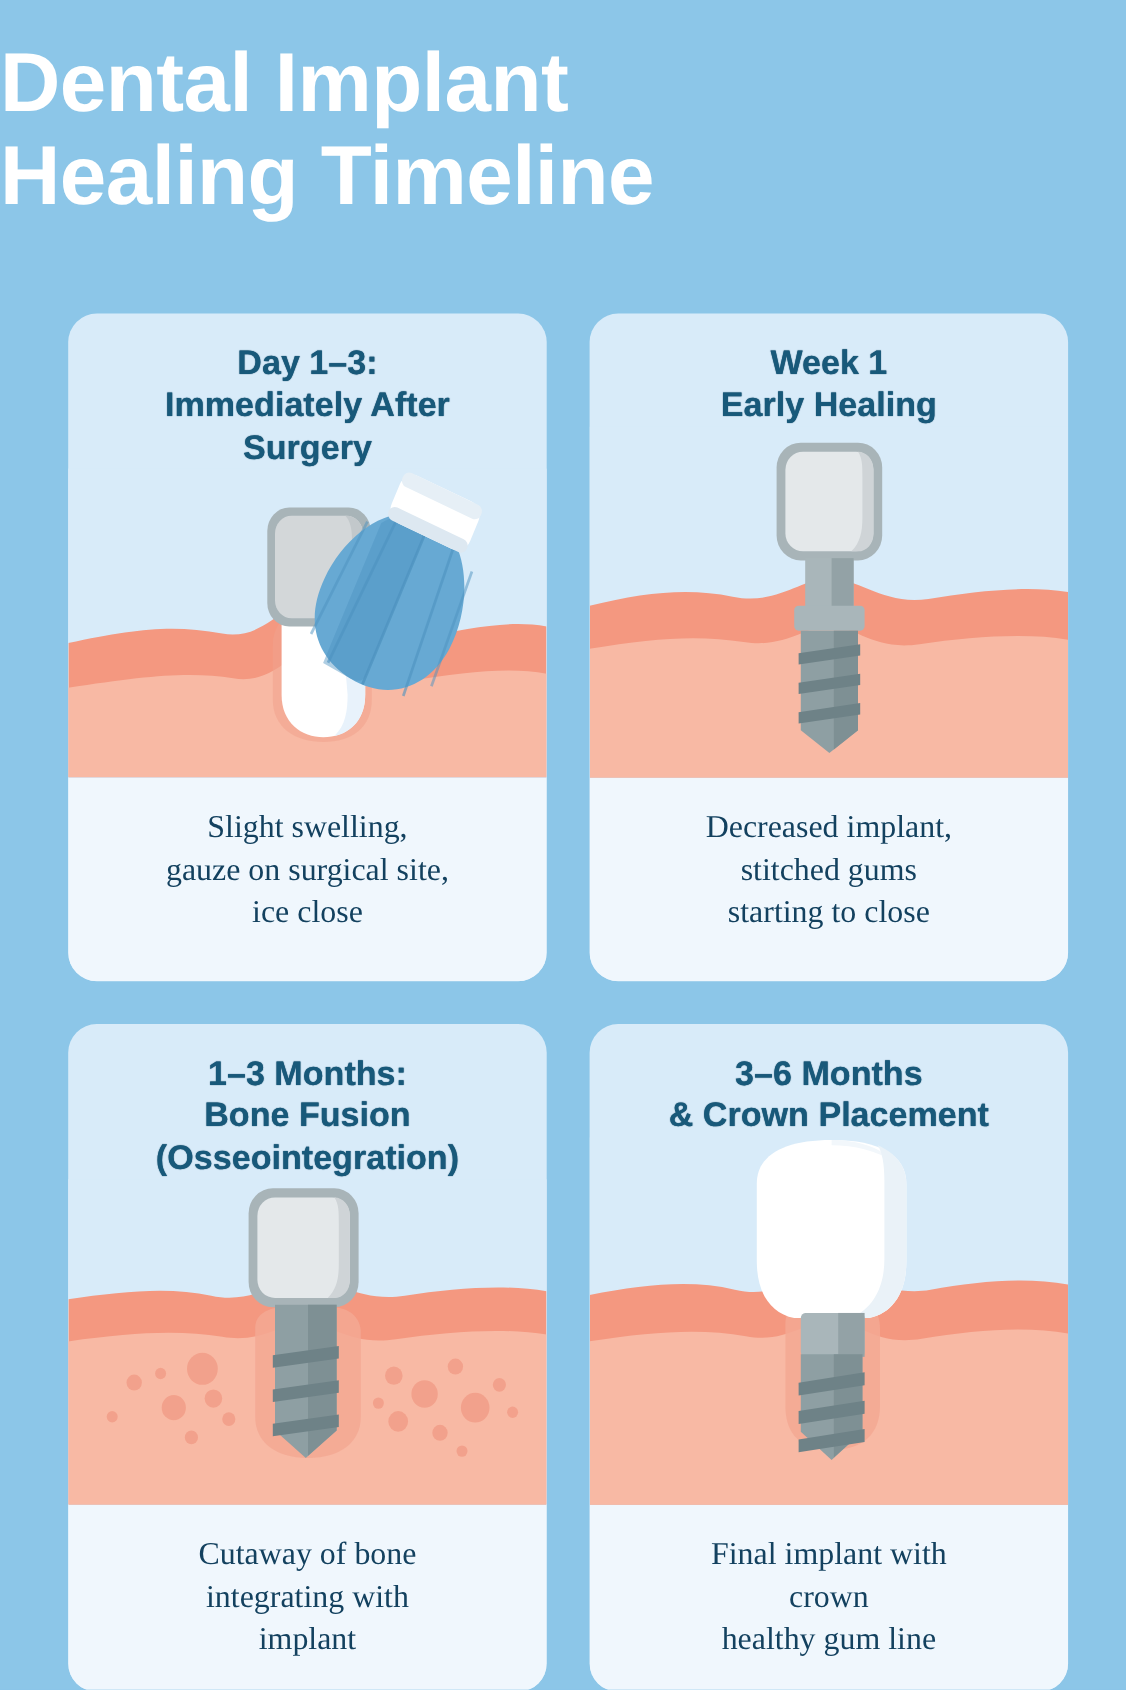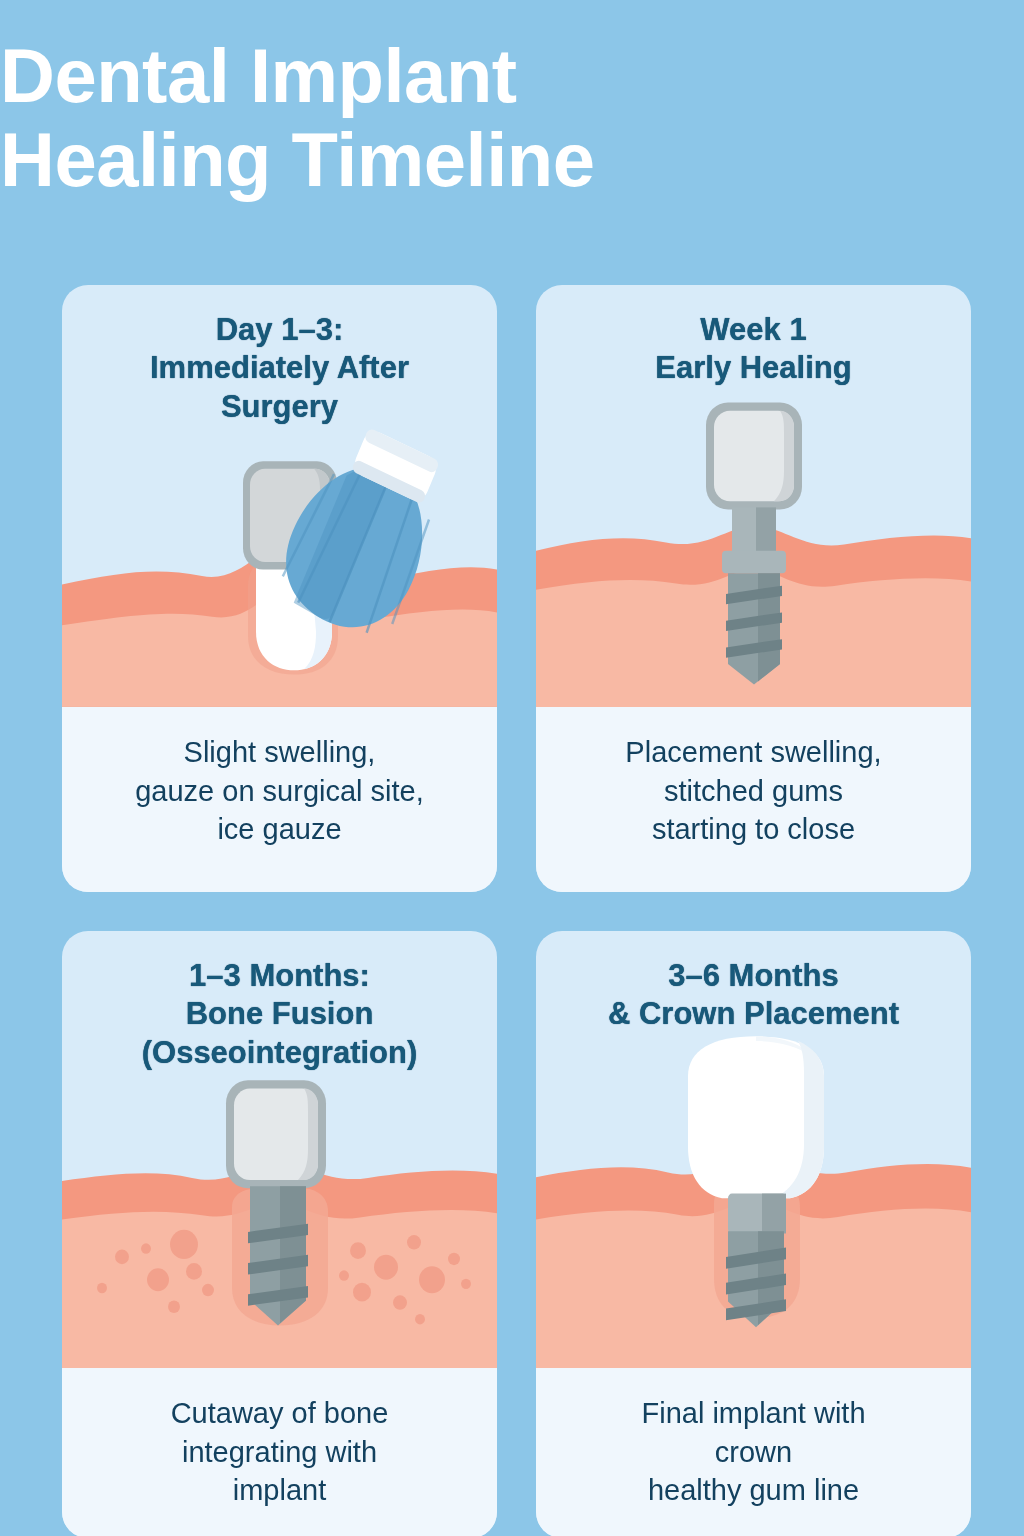--- a/index.html
+++ b/index.html
@@ -80,20 +80,21 @@
     background: #d8ebf9;
     overflow: hidden;
   }
   .illus svg { display: block; width: 100%; height: 100%; }
 
   
   .card-caption {
     background: #f0f7fd;
     padding: 26px 20px 28px 20px;
     text-align: center;
+    font-family: Liberation Serif, serif;
   }
   .caption-line {
     color: #13415f;
     font-size: 29px;
     line-height: 1.33;
   }
 
   
   .card-1 .card-caption, .card-2 .card-caption { min-height: 185px; }
   .card-3 .card-caption, .card-4 .card-caption { min-height: 165px; }
@@ -144,21 +145,21 @@
 
             <rect x="262" y="8" width="78" height="44" rx="13" fill="#ffffff"></rect>
             <rect x="262" y="8" width="78" height="13" rx="6" fill="#e6eff6"></rect>
             <rect x="262" y="40" width="78" height="12" rx="6" fill="#dde8f1"></rect>
           </g>
         </svg>
       </div>
       <div class="card-caption">
         <div class="caption-line">Slight swelling,</div>
         <div class="caption-line">gauze on surgical site,</div>
-        <div class="caption-line">ice gauze</div>
+        <div class="caption-line">ice close</div>
       </div>
     </div>
 
     <div class="card card-2">
       <div class="card-head">
         <div class="card-title-line">Week 1</div>
         <div class="card-title-line">Early Healing</div>
       </div>
       <div class="illus">
         <svg viewBox="0 0 435 310" preserveAspectRatio="none">
@@ -179,21 +180,21 @@
 
           <path d="M192 180 L244 180 L244 268 L218 288 L192 268 Z" fill="#8e9fa3"></path>
           <path d="M222 180 L244 180 L244 268 L222 285 Z" fill="#7e9094"></path>
 
           <path d="M190 200 L246 192 L246 202 L190 210 Z" fill="#6e8287"></path>
           <path d="M190 226 L246 218 L246 228 L190 236 Z" fill="#6e8287"></path>
           <path d="M190 252 L246 244 L246 254 L190 262 Z" fill="#6e8287"></path>
         </svg>
       </div>
       <div class="card-caption">
-        <div class="caption-line">Placement swelling,</div>
+        <div class="caption-line">Decreased implant,</div>
         <div class="caption-line">stitched gums</div>
         <div class="caption-line">starting to close</div>
       </div>
     </div>
 
     <div class="card card-3">
       <div class="card-head">
         <div class="card-title-line">1–3 Months:</div>
         <div class="card-title-line">Bone Fusion</div>
         <div class="card-title-line">(Osseointegration)</div>

